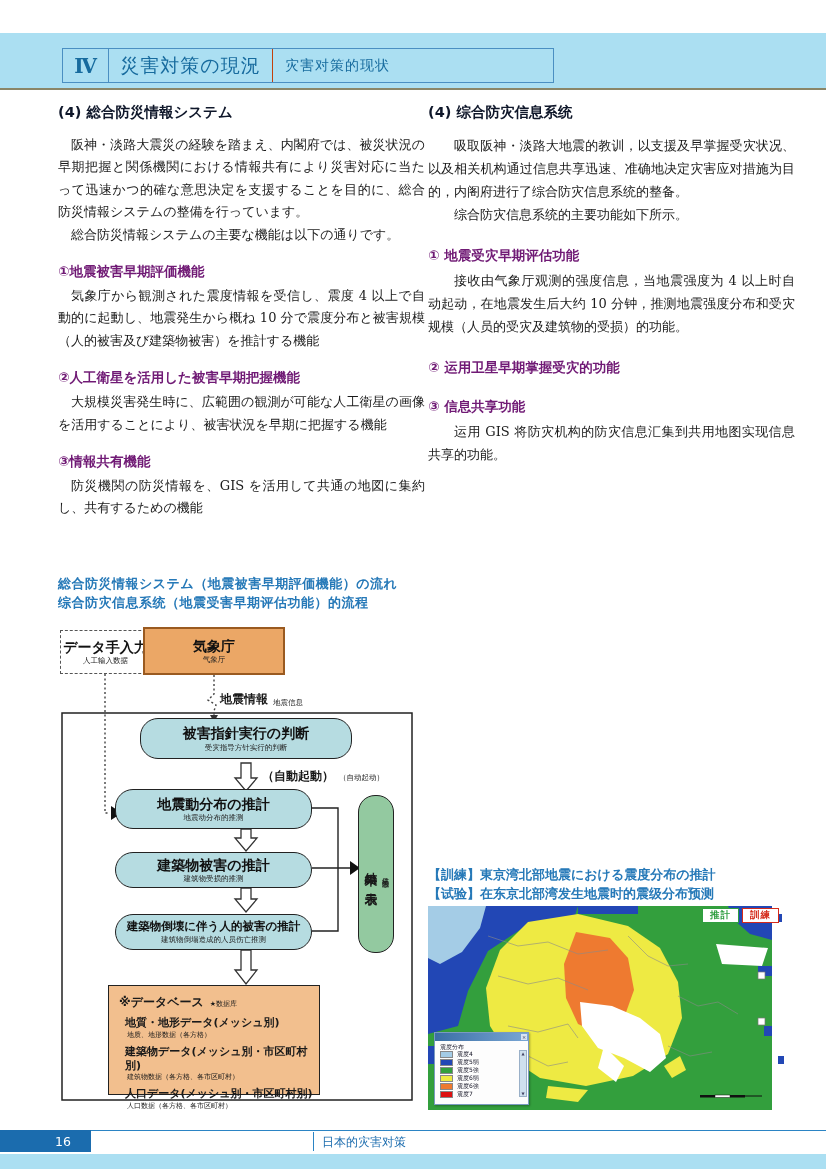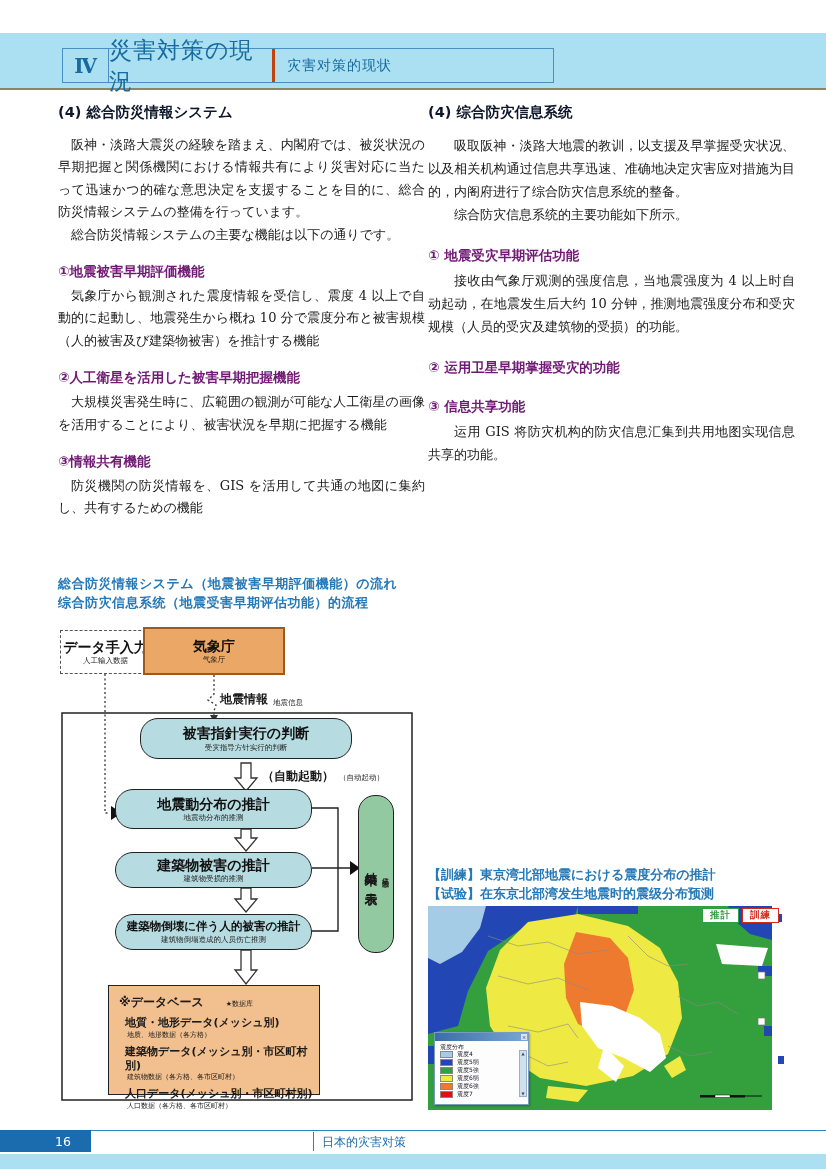--- a/index.html
+++ b/index.html
@@ -6,21 +6,21 @@
   .page{position:relative;width:826px;height:1169px;background:#ffffff;overflow:hidden;
         font-family:"DejaVu Sans",sans-serif;color:#1a1a1a;}
   
   .header-band{position:absolute;left:0;top:33px;width:826px;height:55px;background:#abdff2;}
   .header-rule{position:absolute;left:0;top:88px;width:826px;height:2px;background:#8a8668;}
   .header-box{position:absolute;left:62px;top:48px;width:490px;height:33px;
               border:1px solid #4a8fc2;display:flex;align-items:stretch;}
   .hb-cell{display:flex;align-items:center;justify-content:center;color:#176b9e;}
   .hb-num{width:45px;border-right:1px solid #4a8fc2;font-family:"DejaVu Serif",serif;
           font-size:20px;font-weight:bold;}
-  .hb-ja{width:163px;border-right:3px solid #c2410c;font-size:23px;letter-spacing:1px;}
+  .hb-ja{width:163px;border-right:1px solid #c2410c;font-size:19px;letter-spacing:1px;}
   .hb-zh{flex:1;justify-content:flex-start;padding-left:12px;font-size:14px;letter-spacing:1px;}
   
   .col{position:absolute;top:103px;width:367px;}
   .col-left{left:58px;}
   .col-right{left:428px;}
   .col h2{margin:0 0 12px 0;font-size:14.5px;font-weight:bold;color:#0f172a;}
   .col p{margin:0;font-family:"DejaVu Serif",serif;font-size:13px;line-height:22.4px;
          text-align:justify;}
   .col-left p{text-indent:1em;}
   .col-right p{text-indent:2em;line-height:23px;}
@@ -32,21 +32,21 @@
               color:#2679b8;letter-spacing:.5px;}
   .fc-box{position:absolute;box-sizing:border-box;display:flex;flex-direction:column;
           align-items:center;justify-content:center;text-align:center;}
   .fc-ja{font-size:14px;font-weight:bold;color:#111;line-height:1.15;}
   .fc-zh{font-size:7.5px;color:#222;line-height:1.2;margin-top:1px;}
   .dashed-box{border:1.5px dashed #555;background:#fff;}
   .orange-box{border:2px solid #9a5a20;background:#eba766;}
   .teal-box{border:1.6px solid #222;background:#b6dce1;border-radius:18px;}
   .db-box{border:1.6px solid #222;background:#f2bf8e;align-items:flex-start;
           justify-content:flex-start;text-align:left;padding:8px 6px 4px 10px;}
-  .db-title-row{display:flex;align-items:baseline;gap:22px;text-align:right;}
+  .db-title-row{display:flex;align-items:baseline;gap:6px;text-align:right;}
   .db-title{font-size:12px;font-weight:bold;}
   .db-title-zh{font-size:7px;}
   .db-item{margin-top:5px;padding-left:6px;}
   .db-item-ja{font-size:11px;font-weight:bold;line-height:1.25;}
   .db-item-zh{font-size:7px;padding-left:2px;}
   .result-box{border:1.6px solid #222;background:#93c9a0;border-radius:17px;
               flex-direction:row;gap:1px;padding:6px 0;}
   .vtext{writing-mode:vertical-rl;text-orientation:upright;}
   .result-ja{font-size:12.5px;font-weight:bold;letter-spacing:2px;}
   .result-zh{font-size:7px;letter-spacing:1px;}

